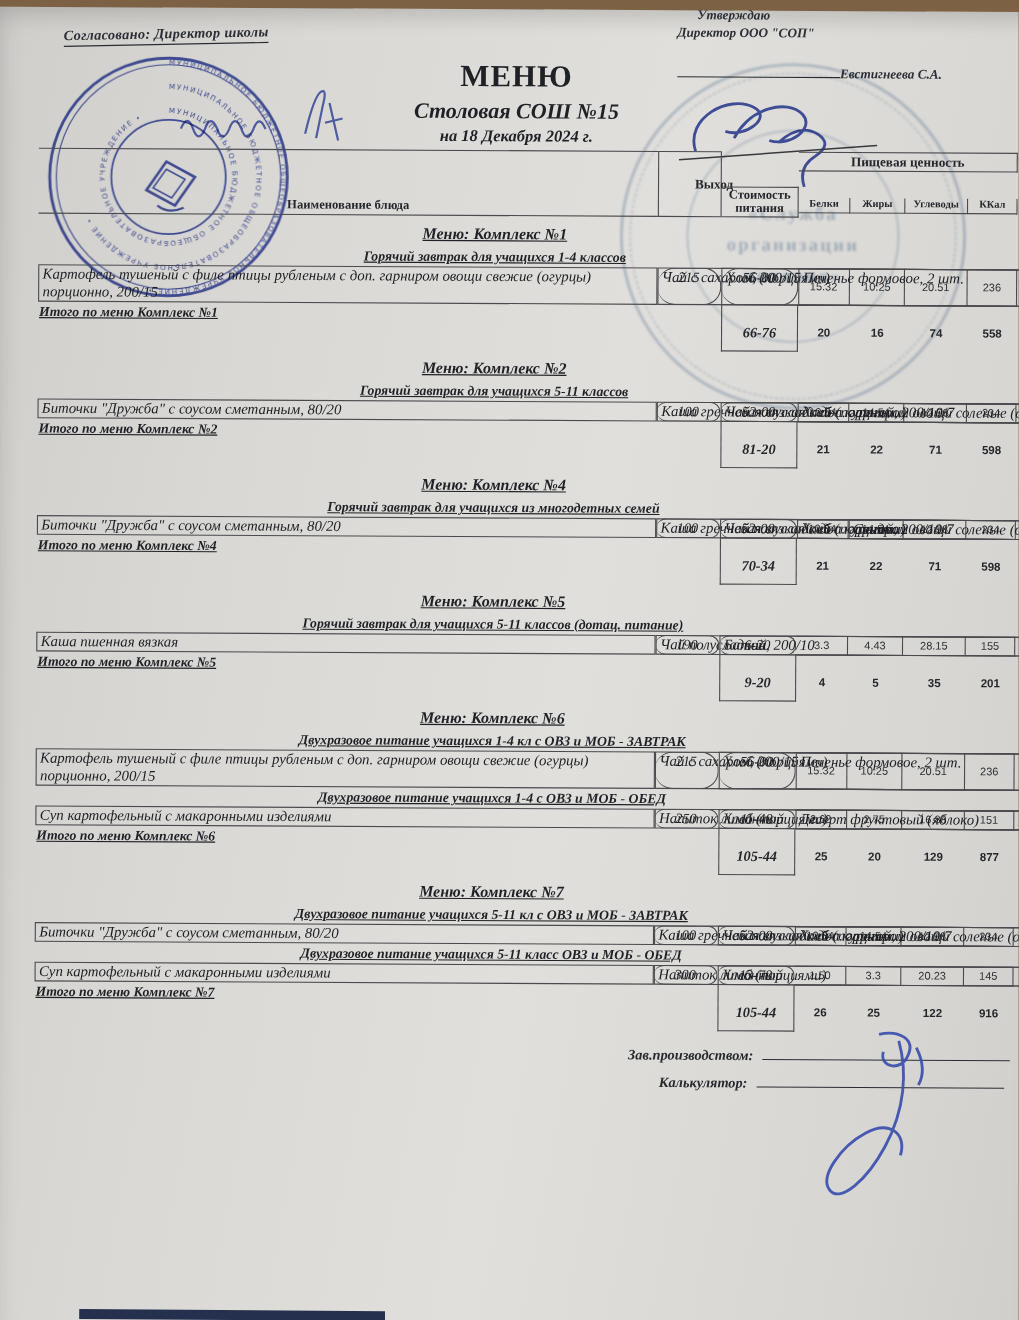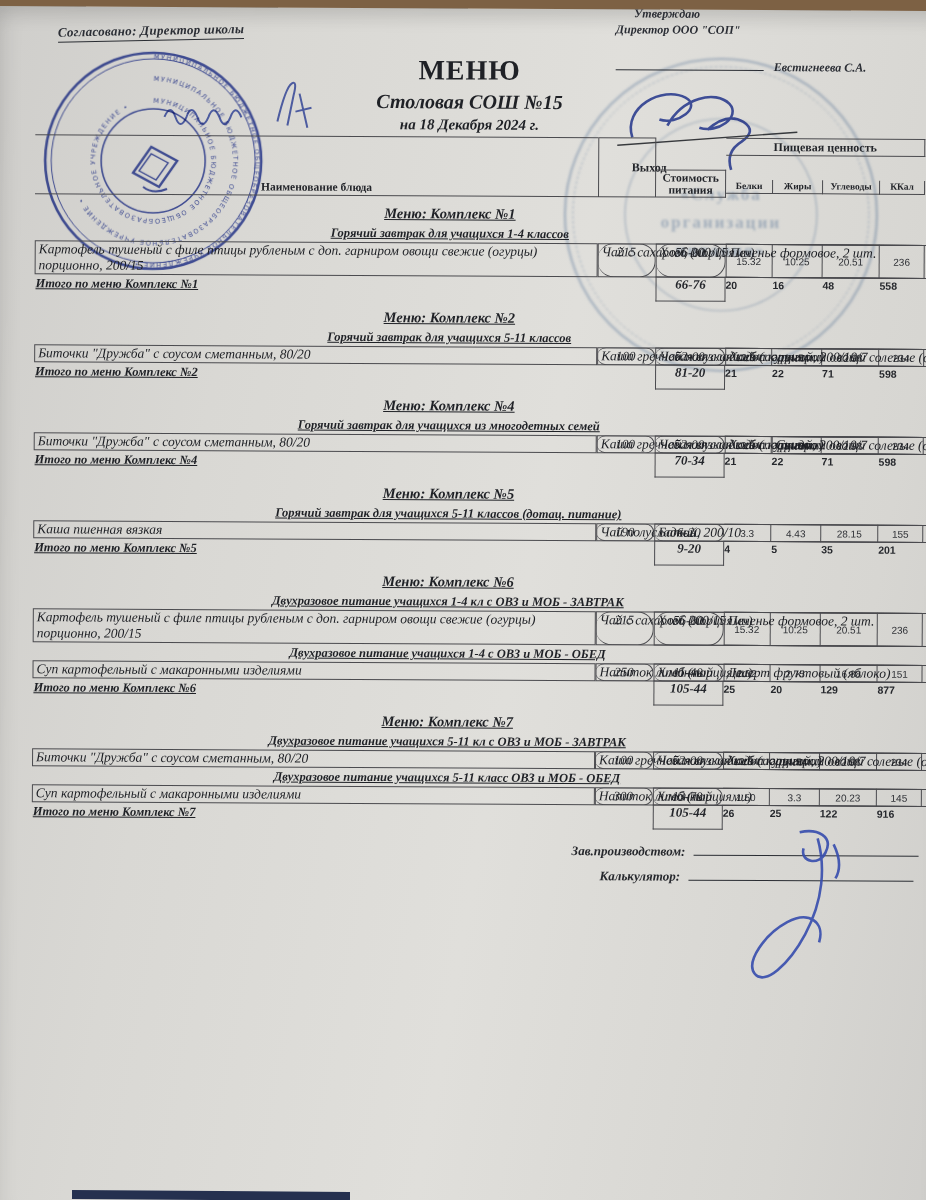--- a/index.html
+++ b/index.html
@@ -22,21 +22,21 @@
     position:absolute;left:58px;top:16px;
     font:bold italic 13px "Liberation Serif",serif;
     border-bottom:1.5px solid #2a2d33;padding-bottom:1px;
     transform:rotate(-1.4deg);letter-spacing:.3px;color:#2b2e35;
   }
   .approve{position:absolute;left:616px;top:-3px;font:bold italic 12px "Liberation Serif",serif;color:#2b2e35;}
   .approve .a1{margin-left:18px;}
   .approve .a2{margin-top:1px;}
   .approve .sigrow{position:relative;margin-top:22px;width:300px;}
   .approve .sigline{display:inline-block;width:148px;border-bottom:1.4px solid #2a2d33;height:1px;vertical-align:baseline;}
-  .approve .aname{display:inline-block;margin-left:10px;font-style:italic;}
+  .approve .aname{display:inline-block;font-style:italic;}
   .titleblock{position:absolute;left:255px;top:46px;width:430px;text-align:center;color:#1f2126;}
   .titleblock .t1{font:bold 28px "Liberation Serif",serif;letter-spacing:1px;}
   .titleblock .t2{font:bold italic 20px "Liberation Serif",serif;margin-top:4px;}
   .titleblock .t3{font:bold italic 15px "Liberation Serif",serif;margin-top:3px;}
 
   
   .stamp{position:absolute;mix-blend-mode:multiply;pointer-events:none;}
   #stampL{left:26px;top:34px;opacity:.85;}
   #stampR{left:552px;top:40px;opacity:.42;}
   #sigL{left:160px;top:62px;}
@@ -65,22 +65,22 @@
   .drow > div{border:1px solid #4b4b4f;border-left:none;margin-top:-1px;
     min-height:16px;line-height:15px;padding:0 3px;}
   .drow > .cname{border-left:1px solid #4b4b4f;font:italic 13.5px "Liberation Serif",serif;color:#1d1f24;}
   .drow > .cout,.drow > .ccost{font:italic 13px "Liberation Serif",serif;text-align:center;border-radius:16px;}
   .drow > .cnut{font:10px "Liberation Sans",sans-serif;text-align:left;color:#2e3035;display:flex;align-items:center;justify-content:center;}
   .trow{margin-top:-1px;}
   .trow > .tlabel{font:bold italic 12.5px "Liberation Serif",serif;text-decoration:underline;
     padding:3px 0 0 1px;color:#1f2126;}
   .trow > .tout{}
   .trow > .tcost{border:1px solid #4b4b4f;border-top:none;font:bold italic 13px "Liberation Serif",serif;
-    text-align:center;padding:0 0 8px;}
-  .trow > .tnut{font:bold 10.5px "Liberation Sans",sans-serif;text-align:left;padding-top:2px;color:#26282d;}
+    text-align:center;padding:18px 0 8px;}
+  .trow > .tnut{font:bold 10.5px "Liberation Sans",sans-serif;text-align:center;padding-top:20px;color:#26282d;}
 
   
   .footer{position:relative;margin:14px 0 0 540px;width:380px;font:bold italic 13px "Liberation Serif",serif;color:#26282d;}
   .footer .frow{margin-top:9px;white-space:nowrap;}
   .footer .fline{display:inline-block;width:225px;border-bottom:1.5px solid #2a2d33;height:1px;margin-left:8px;}
   .footer .frow.second{margin-left:28px;}
   #sigF{position:absolute;left:150px;top:-18px;pointer-events:none;}
   .stampring{font:6.5px "DejaVu Sans",sans-serif;letter-spacing:1.5px;fill:#2b3da3;}
   .stampctr{font:bold 17px "Liberation Serif",serif;letter-spacing:2px;fill:#5c7fae;}
 </style>
@@ -201,21 +201,21 @@
     <div class="cname">Печенье формовое, 2 шт.</div>
 
   </div>
 </div>
     <div class="grid trow">
       <div class="tlabel">Итого по меню Комплекс №1</div>
       <div class="tout"></div>
       <div class="tcost">66-76</div>
       <div class="tnut">20</div>
       <div class="tnut">16</div>
-      <div class="tnut">48</div>
+      <div class="tnut">74</div>
       <div class="tnut">558</div>
     </div>
   </section>
 
   <section class="menu-section">
     <div class="sec-title">Меню: Комплекс №2</div>
     <div class="grid sec-body">
   <div class="group-sub">Горячий завтрак для учащихся 5-11 классов</div>
 
   <div class="grid drow">

